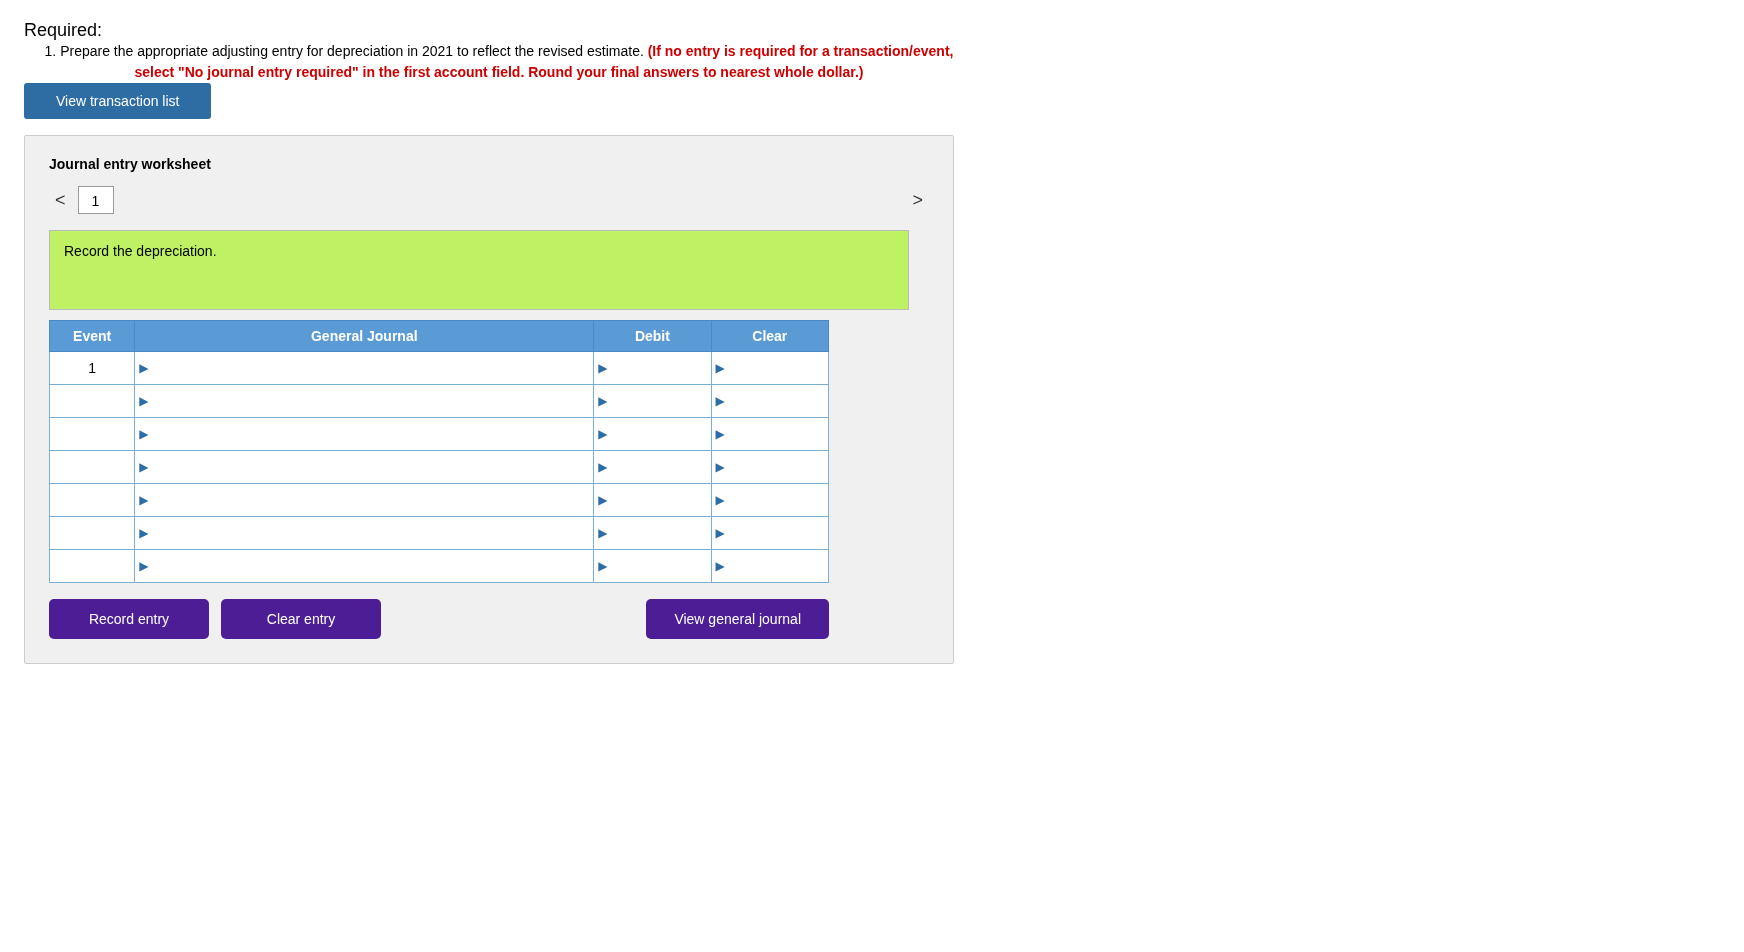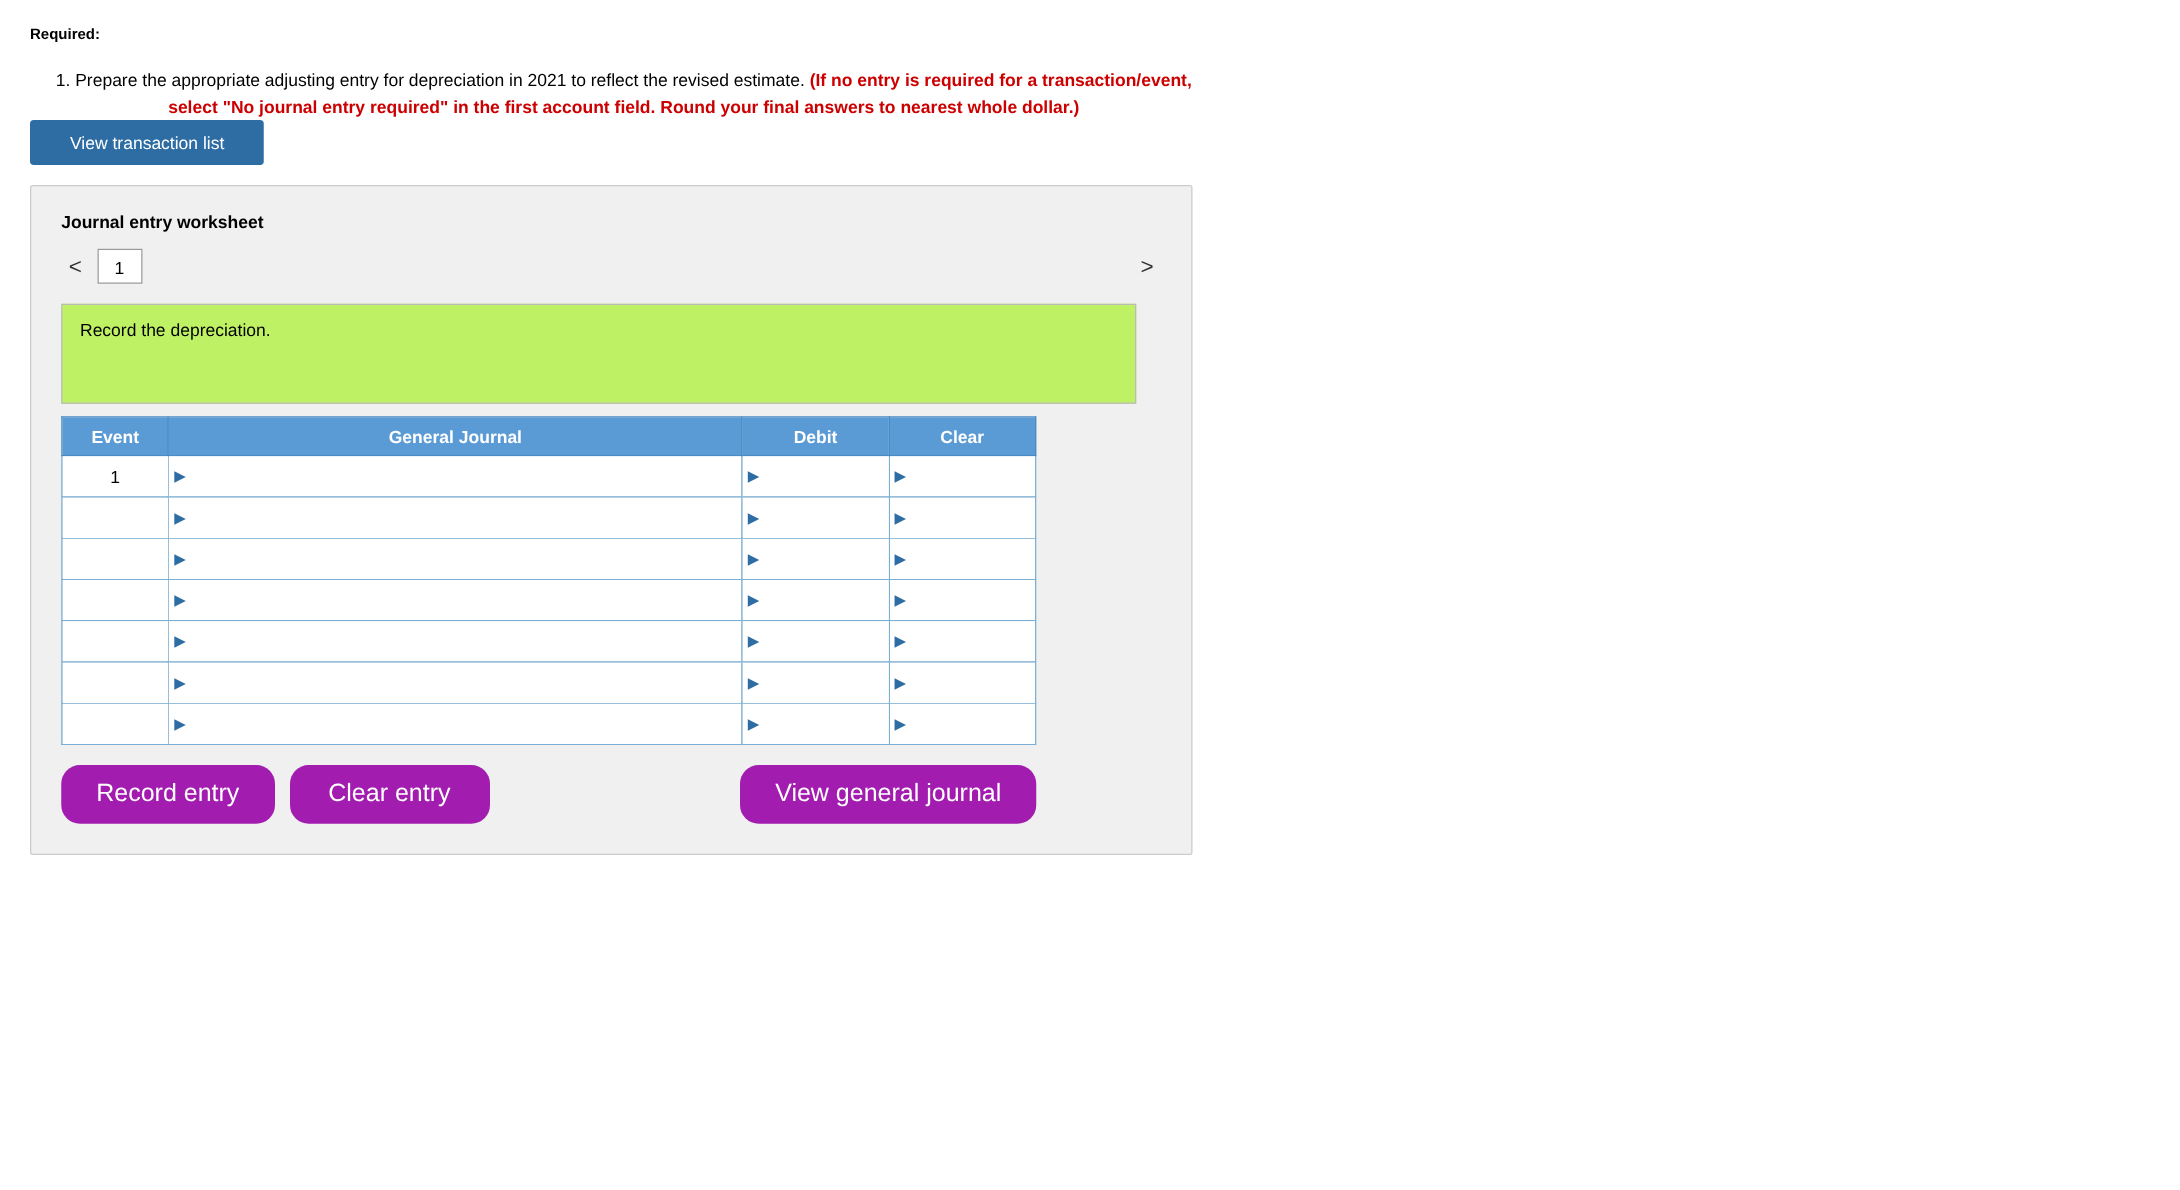--- a/index.html
+++ b/index.html
@@ -12,23 +12,23 @@
       font-family: Arial, sans-serif;
       font-size: 14px;
       background: #fff;
       color: #000;
       padding: 20px 24px;
       width: 1744px;
       min-height: 952px;
     }
 
     .required-label {
-      font-weight: bold;
-      font-size: 12px;
-      margin-bottom: 20px;
+      font-weight: normal;
+      font-size: 18px;
+      margin-bottom: 0;
     }
 
     .instruction-text {
       font-size: 14px;
       line-height: 1.5;
       margin-bottom: 0;
       max-width: 950px;
       text-align: center;
     }
 
@@ -191,27 +191,27 @@
     .buttons-row {
       display: flex;
       align-items: center;
       margin-top: 16px;
       gap: 12px;
       max-width: 780px;
       justify-content: space-between;
     }
 
     .action-btn {
-      background-color: #a21caf;
+      background-color: #4c1d95;
       color: #fff;
       border: none;
       padding: 12px 28px;
-      font-size: 20px;
+      font-size: 14px;
       cursor: pointer;
-      border-radius: 15px;
+      border-radius: 5px;
       min-width: 160px;
     }
 
     .btn-group-left {
       display: flex;
       gap: 12px;
     }
   </style>
 </head>
 <body>

